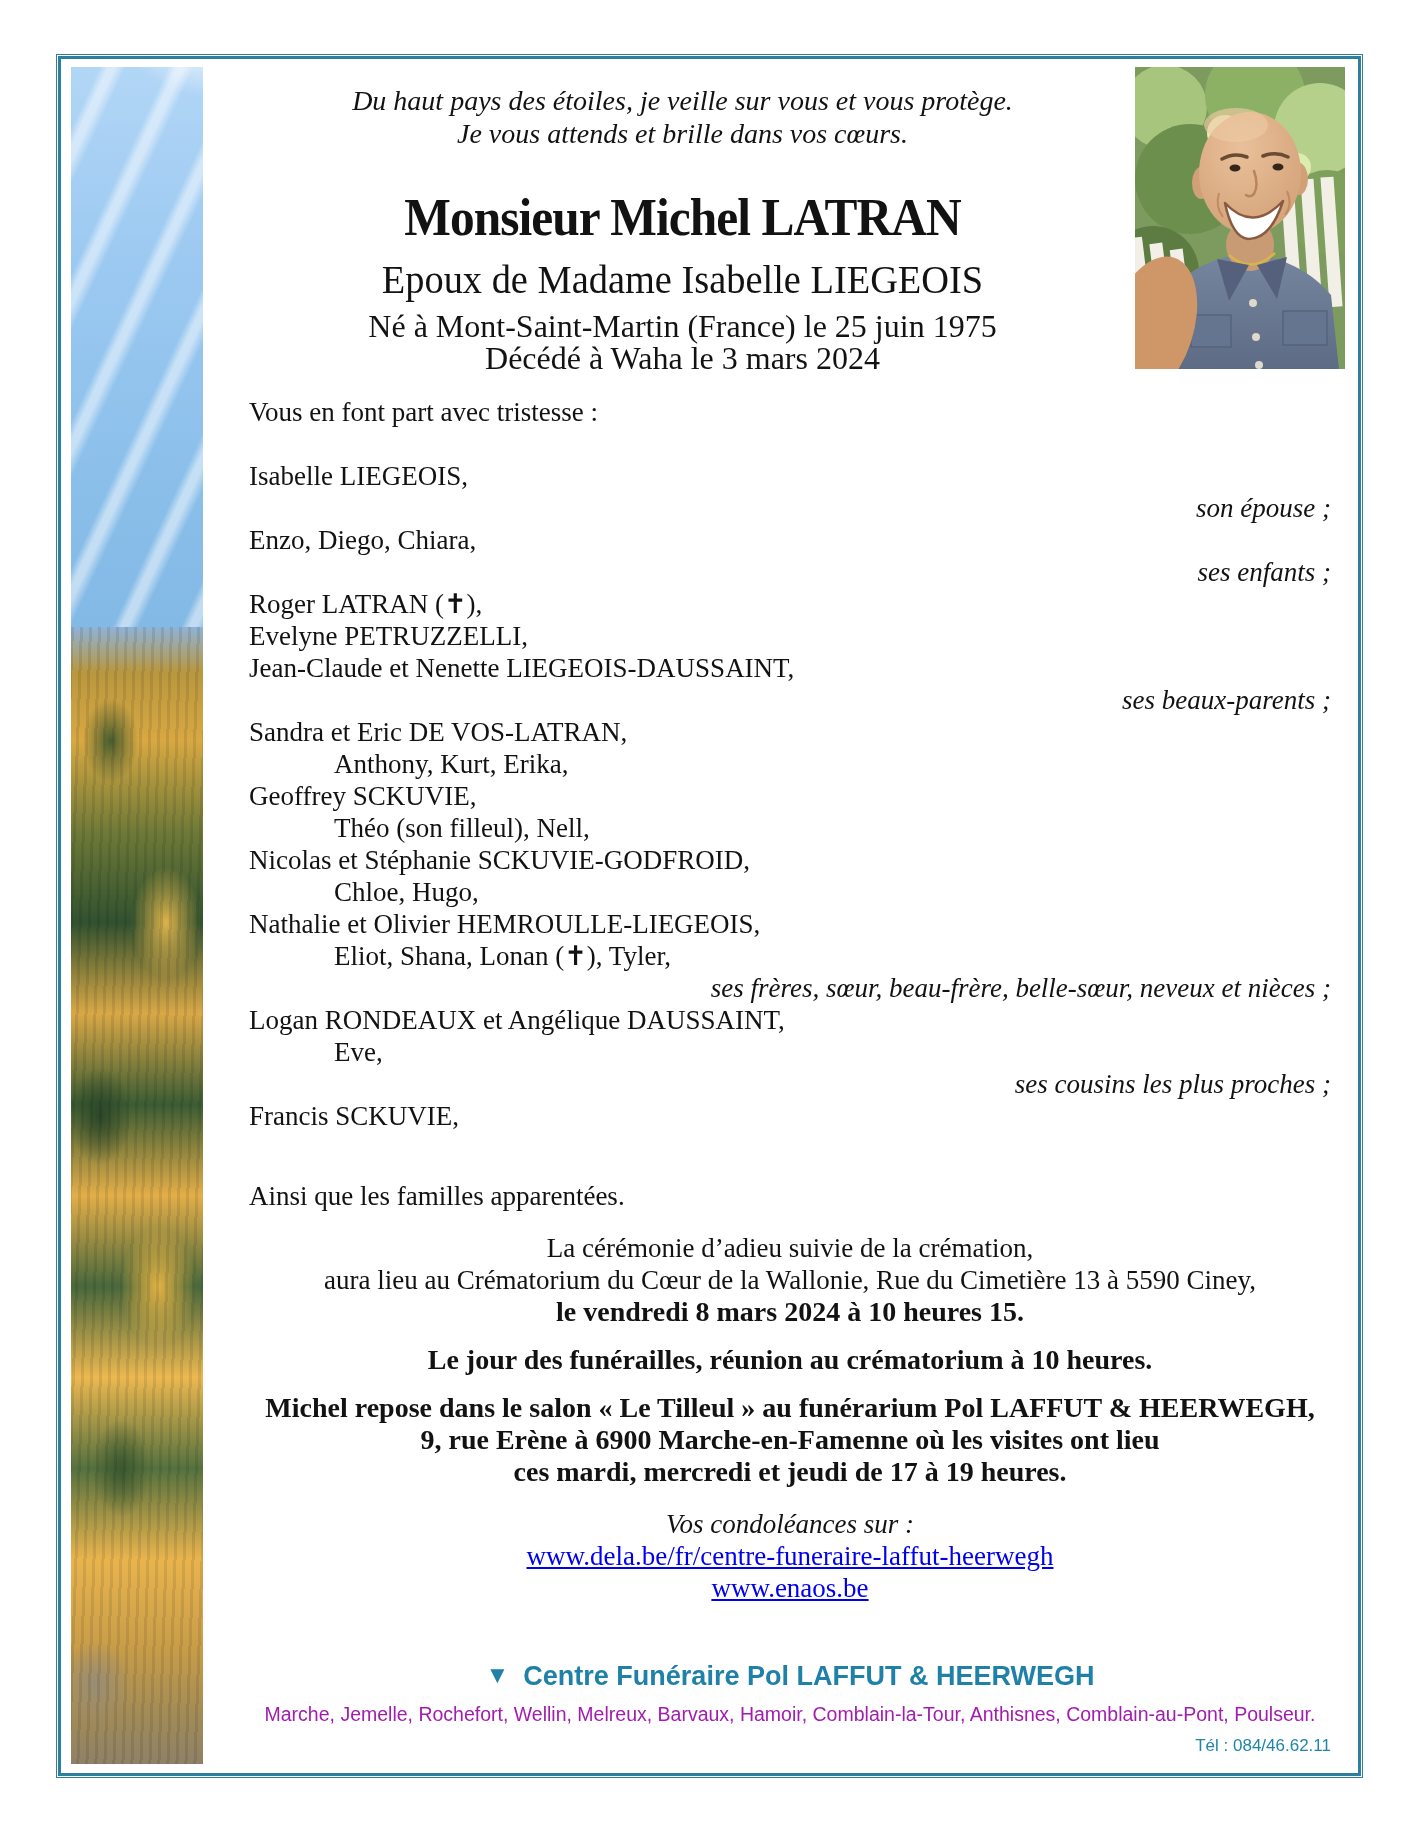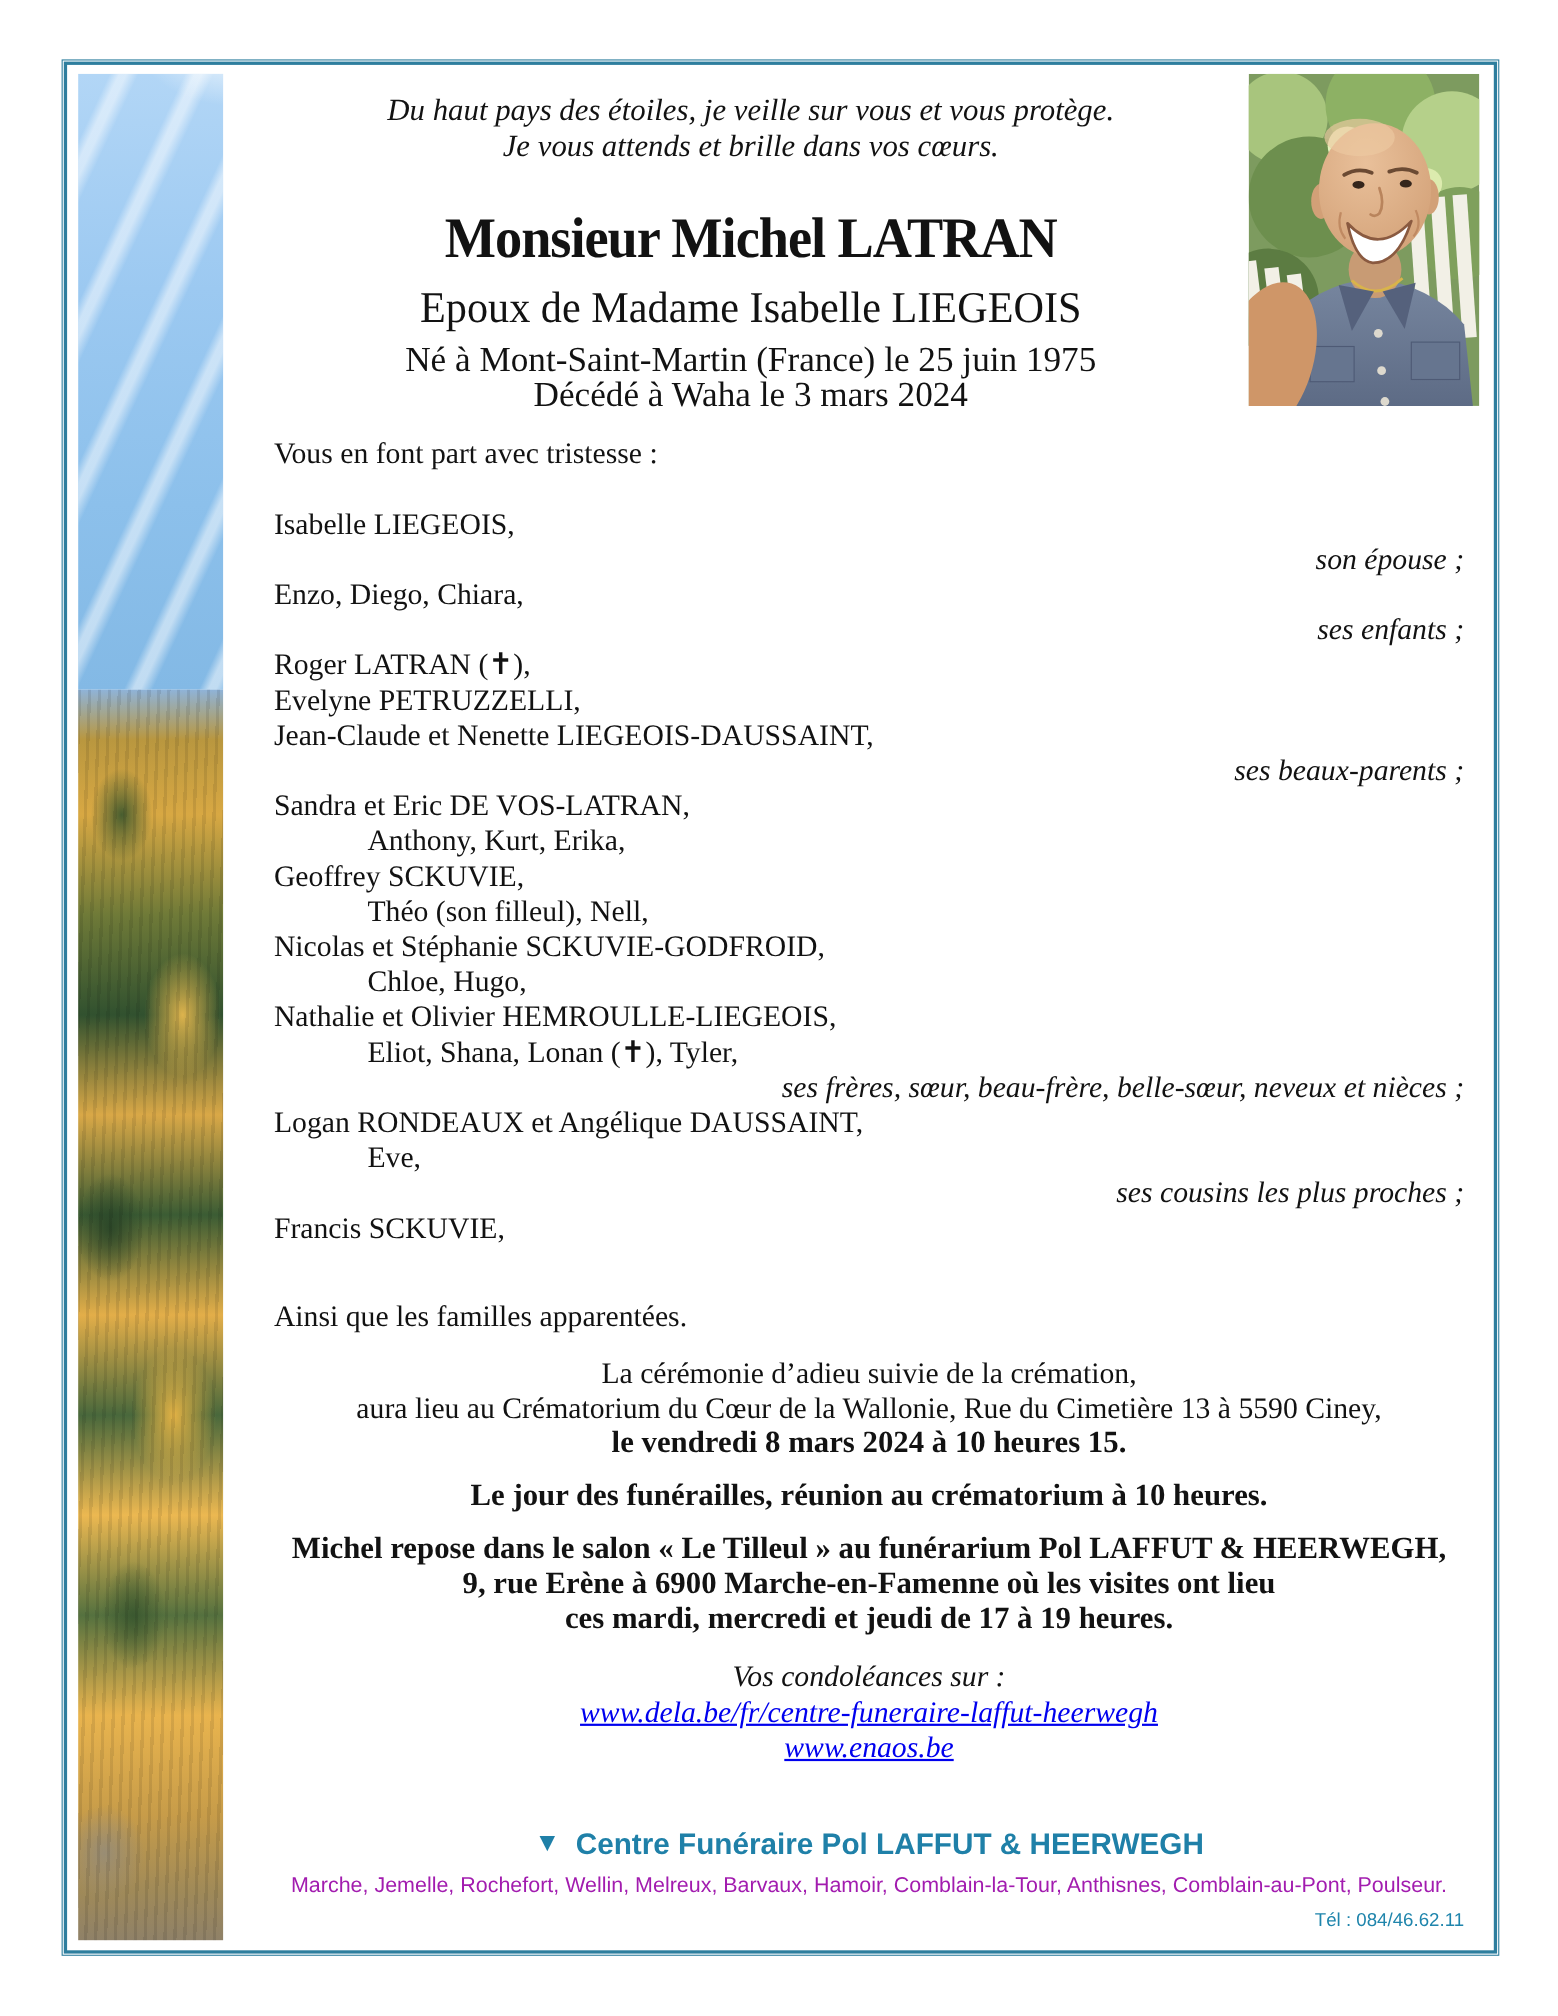--- a/index.html
+++ b/index.html
@@ -40,21 +40,21 @@
   .epigraph{font-style:italic;font-size:28px;line-height:33px;}
   .title{font-size:52px;font-weight:bold;line-height:56px;transform:scaleX(.95);letter-spacing:-1px;}
   .subtitle{font-size:40px;line-height:46px;transform:scaleX(.96);}
   .dates{font-size:32px;line-height:32px;}
   .body-line{font-size:27px;line-height:32px;}
   .family div{font-size:27px;line-height:32px;}
   .family .ind{padding-left:85px;}
   .family .rel{text-align:right;font-style:italic;}
   .bold{font-weight:bold;font-size:28px;}
   .ital{font-style:italic;}
-  .link{color:#0000ee;text-decoration:underline;font-style:italic;}
+  .link{color:#0000ee;text-decoration:underline;}
   .brand{font-family:"Liberation Sans","DejaVu Sans",sans-serif;font-weight:bold;
          font-size:27px;color:#1f80a8;line-height:40px;}
   .brand .tri{font-size:24px;margin-right:14px;position:relative;top:-2px;}
   .cities{font-family:"Liberation Sans","DejaVu Sans",sans-serif;font-size:19.5px;
           color:#a21caf;line-height:24px;}
   .tel{font-family:"Liberation Sans","DejaVu Sans",sans-serif;font-size:17px;
        color:#1f85ac;line-height:20px;text-align:right;}
 </style>
 </head>
 <body>

